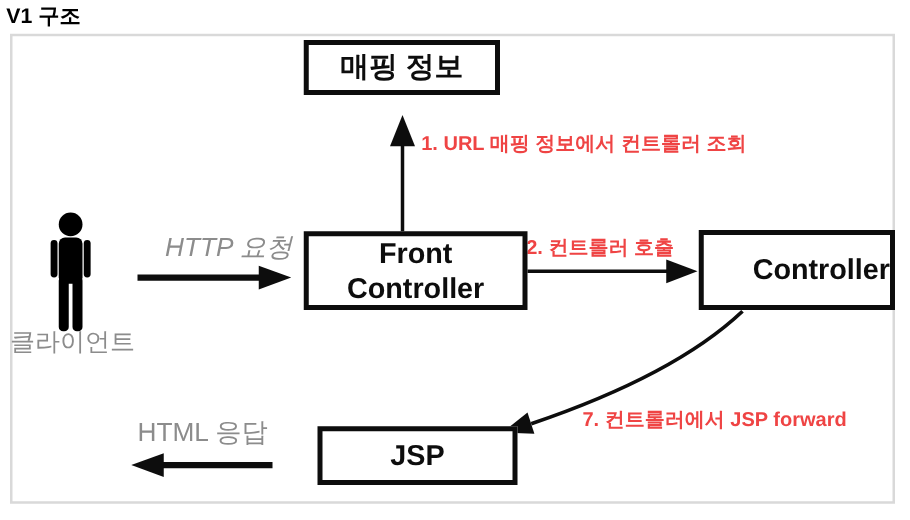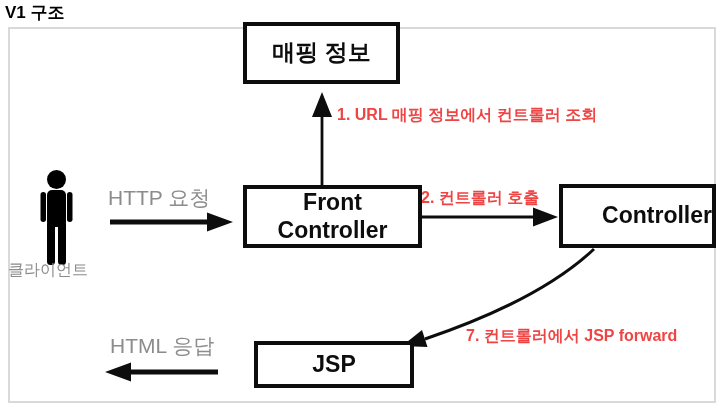--- a/index.html
+++ b/index.html
@@ -3,28 +3,28 @@
 <meta charset="utf-8">
 <style>
   html,body{margin:0;padding:0;background:#fff;}
   .stage{position:relative;width:728px;height:416px;background:#ffffff;overflow:hidden;
          font-family:"Liberation Sans","DejaVu Sans",sans-serif;}
   .page-title{position:absolute;left:5px;top:1px;font-size:17px;font-weight:bold;color:#000;letter-spacing:0;}
   .frame{position:absolute;left:8px;top:27px;width:708px;height:376px;border:2px solid #d9d9d9;box-sizing:border-box;background:#fff;}
   .dbox{position:absolute;background:#fff;border:4px solid #0d0d0d;box-sizing:border-box;
         display:flex;align-items:center;justify-content:center;text-align:center;
         font-weight:bold;color:#0d0d0d;font-size:23px;line-height:1.18;z-index:3;}
-  .box-mapping{left:243px;top:22px;width:157px;height:62px;}
+  .box-mapping{left:243px;top:32px;width:157px;height:44px;}
   .box-fc{left:243px;top:185px;width:179px;height:63px;padding:0 18px;}
   .box-controller{left:559px;top:184px;width:157px;height:64px;justify-content:flex-end;}
   .box-jsp{left:254px;top:341px;width:160px;height:47px;}
   .glabel{position:absolute;color:#8c8c8c;font-size:21px;font-weight:400;white-space:nowrap;z-index:2;}
   .steplabel{position:absolute;color:#ef4444;font-size:16px;font-weight:bold;white-space:nowrap;z-index:2;}
-  .lbl-http{left:108px;top:184px;}
-  .lbl-client{left:8px;top:260px;font-size:16px;}
+  .lbl-http{left:132px;top:184px;font-style:italic;}
+  .lbl-client{left:8px;top:260px;font-size:20px;}
   .lbl-html{left:110px;top:332px;}
   .lbl-step1{left:337px;top:105px;}
   .lbl-step2{left:421px;top:188px;}
   .lbl-step3{left:466px;top:326px;}
   svg.layer{position:absolute;left:0;top:0;z-index:1;}
 </style>
 </head>
 <body>
 
 <div class="stage">

